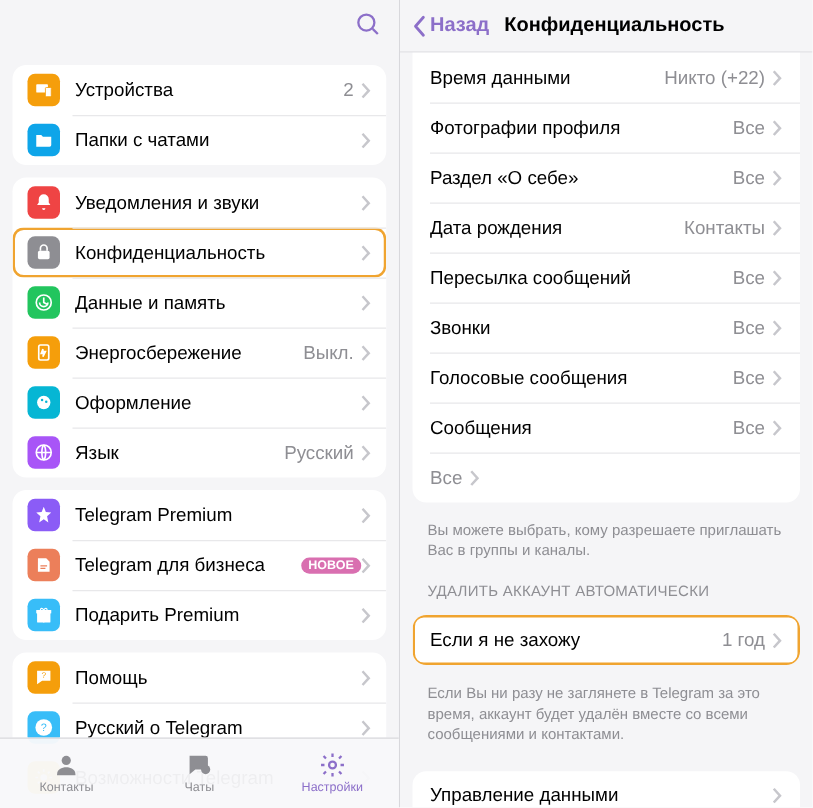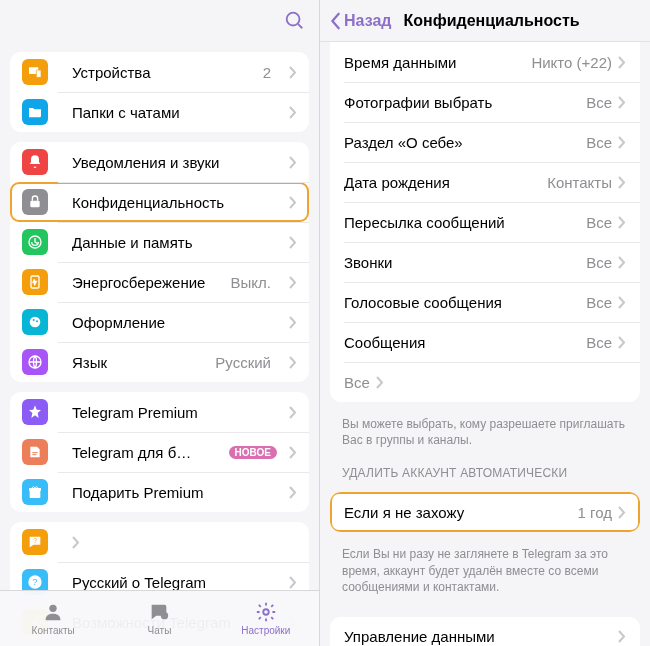--- a/index.html
+++ b/index.html
@@ -78,21 +78,20 @@
     border-radius: 11px;
     margin: 8px 10px;
     overflow: hidden;
   }
   .row {
     display: flex;
     align-items: center;
     height: 40px;
     padding: 0 12px;
     position: relative;
-    gap: 12px;
   }
   .row + .row::before {
     content: "";
     position: absolute;
     top: 0;
     left: 48px;
     right: 0;
     height: 1px;
     background: #e8e8ea;
   }
@@ -365,20 +364,21 @@
         </div>
       </div>
     <div class="group">
         <div class="row">
           <span class="icon-box" style="background:#f59e0b">
             <svg width="16" height="16" viewBox="0 0 24 24" fill="#fff">
               <path d="M4 4h16v12H10l-6 4z"></path>
               <text x="12" y="13" text-anchor="middle" font-size="10" fill="#f59e0b">?</text>
             </svg>
           </span>
+          <span class="label">Помощь</span>
           <span class="chevron">
             <svg width="8" height="13" viewBox="0 0 8 13" fill="none" stroke="#c7c7cc" stroke-width="2">
               <polyline points="1 1 6 6.5 1 12"></polyline>
             </svg>
           </span>
         </div>
         <div class="row">
           <span class="icon-box" style="background:#38bdf8">
             <svg width="16" height="16" viewBox="0 0 24 24" fill="#fff">
               <circle cx="12" cy="12" r="10"></circle>
@@ -450,21 +450,21 @@
         <div class="row-right">
           <span class="label">Время данными</span>
           <span class="value">Никто (+22)</span>
           <span class="chevron">
             <svg width="8" height="13" viewBox="0 0 8 13" fill="none" stroke="#c7c7cc" stroke-width="2">
               <polyline points="1 1 6 6.5 1 12"></polyline>
             </svg>
           </span>
         </div>
         <div class="row-right">
-          <span class="label">Фотографии выбрать</span>
+          <span class="label">Фотографии профиля</span>
           <span class="value">Все</span>
           <span class="chevron">
             <svg width="8" height="13" viewBox="0 0 8 13" fill="none" stroke="#c7c7cc" stroke-width="2">
               <polyline points="1 1 6 6.5 1 12"></polyline>
             </svg>
           </span>
         </div>
         <div class="row-right">
           <span class="label">Раздел «О себе»</span>
           <span class="value">Все</span>

